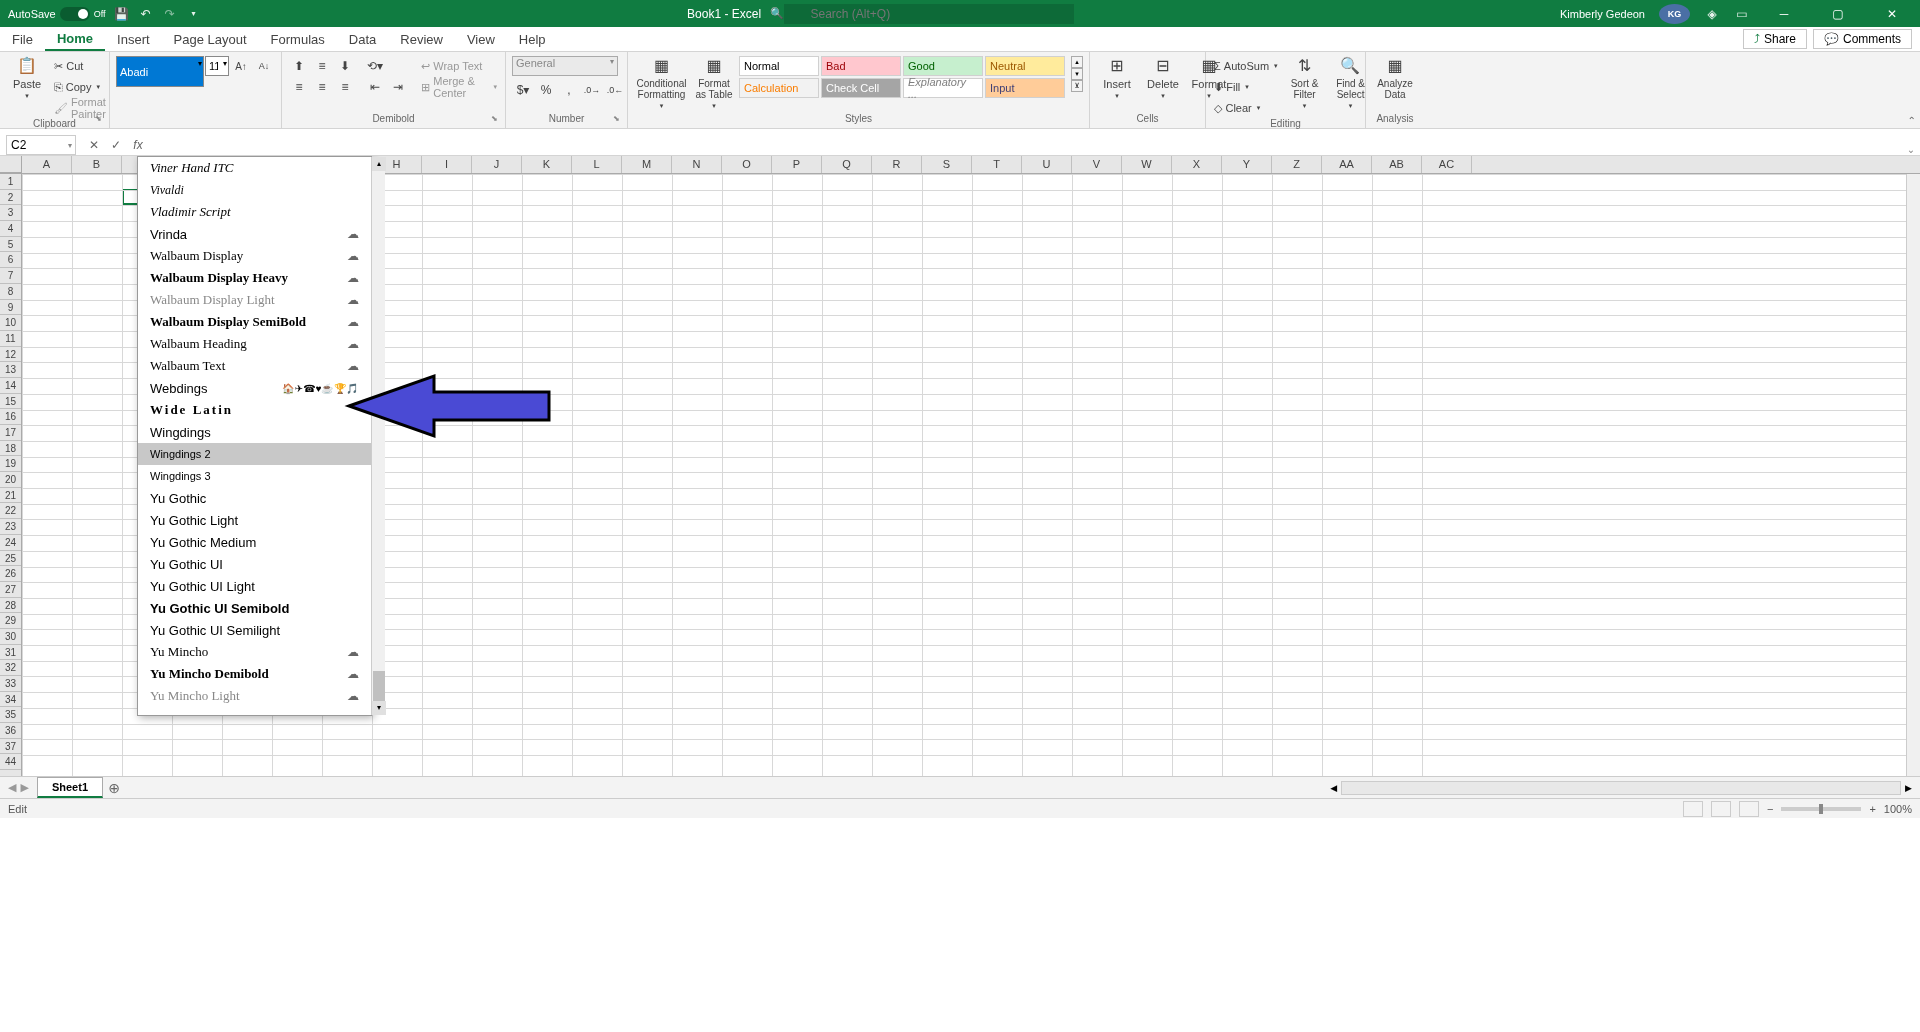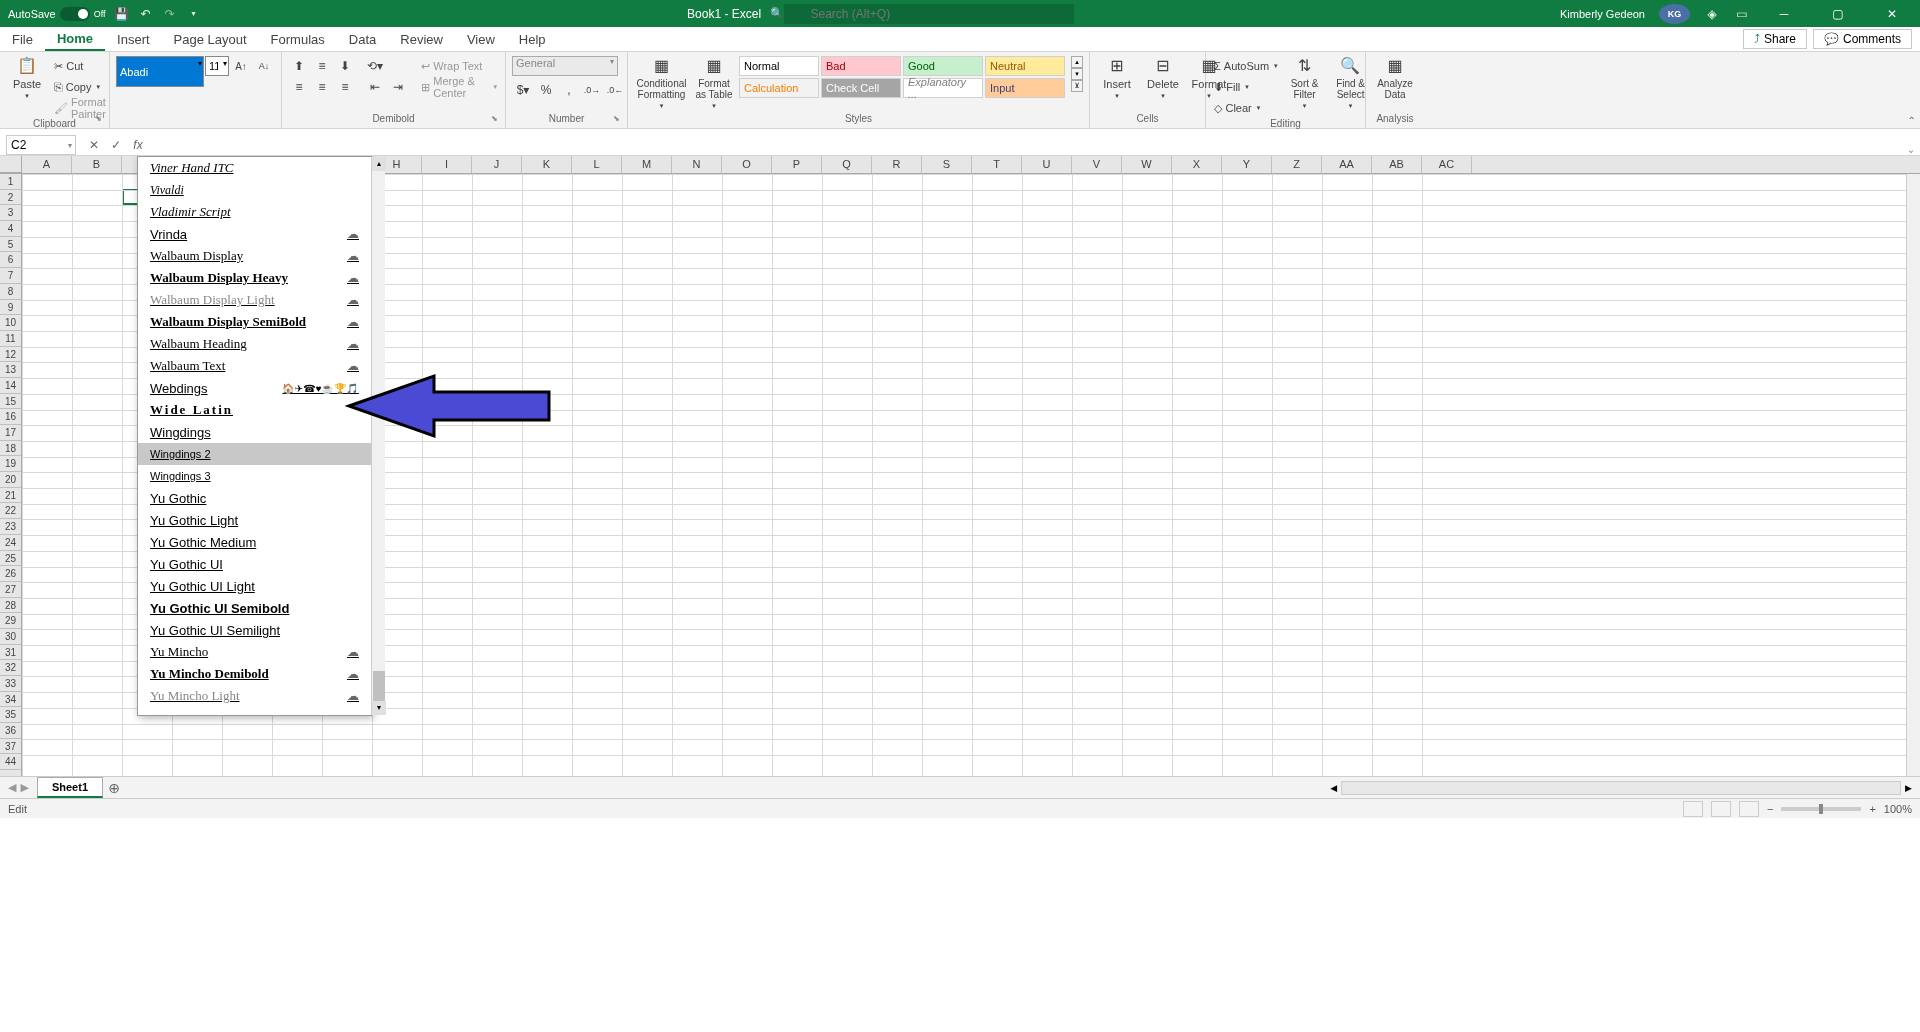--- a/index.html
+++ b/index.html
@@ -83,21 +83,21 @@
 .row-headers { width: 22px; background: #e6e6e6; border-right: 1px solid #aaa; }
 .row-h { height: 15.7px; border-bottom: 1px solid #c0c0c0; text-align: center; font-size: 10px; color: #444; line-height: 15px; }
 .cells { position: relative; flex: 1; }
 .gridlines-h { position: absolute; left: 0; right: 0; border-bottom: 1px solid #d8d8d8; }
 .gridlines-v { position: absolute; top: 0; bottom: 0; border-right: 1px solid #d8d8d8; }
 .active-cell { position: absolute; border: 2px solid #107c41; background: #fff; }
 .active-cell::after { content: ''; position: absolute; right: -4px; bottom: -4px; width: 6px; height: 6px; background: #107c41; }
 
 
 .font-dropdown { position: absolute; left: 137px; top: 77px; width: 235px; height: 560px; background: #fff; border: 1px solid #999; box-shadow: 2px 2px 8px rgba(0,0,0,0.3); z-index: 100; }
-.font-list { height: 100%; overflow: hidden; position: relative; text-decoration: underline; }
+.font-list { height: 100%; overflow: hidden; position: relative; }
 .font-item { height: 22px; padding: 0 12px; display: flex; align-items: center; justify-content: space-between; font-size: 13px; cursor: pointer; }
 .font-item:hover, .font-item.hl { background: #c8c8c8; }
 .cloud-icon { font-size: 12px; color: #666; }
 .font-scrollbar { position: absolute; right: -14px; top: 0; width: 14px; height: 100%; background: #f0f0f0; border-left: 1px solid #ccc; }
 .scroll-thumb { position: absolute; left: 1px; width: 12px; background: #c0c0c0; }
 .scroll-arrow { position: absolute; left: 0; width: 14px; height: 14px; background: #e0e0e0; font-size: 8px; text-align: center; line-height: 14px; }
 
 
 .arrow-annot { position: absolute; left: 344px; top: 212px; z-index: 200; }
 

